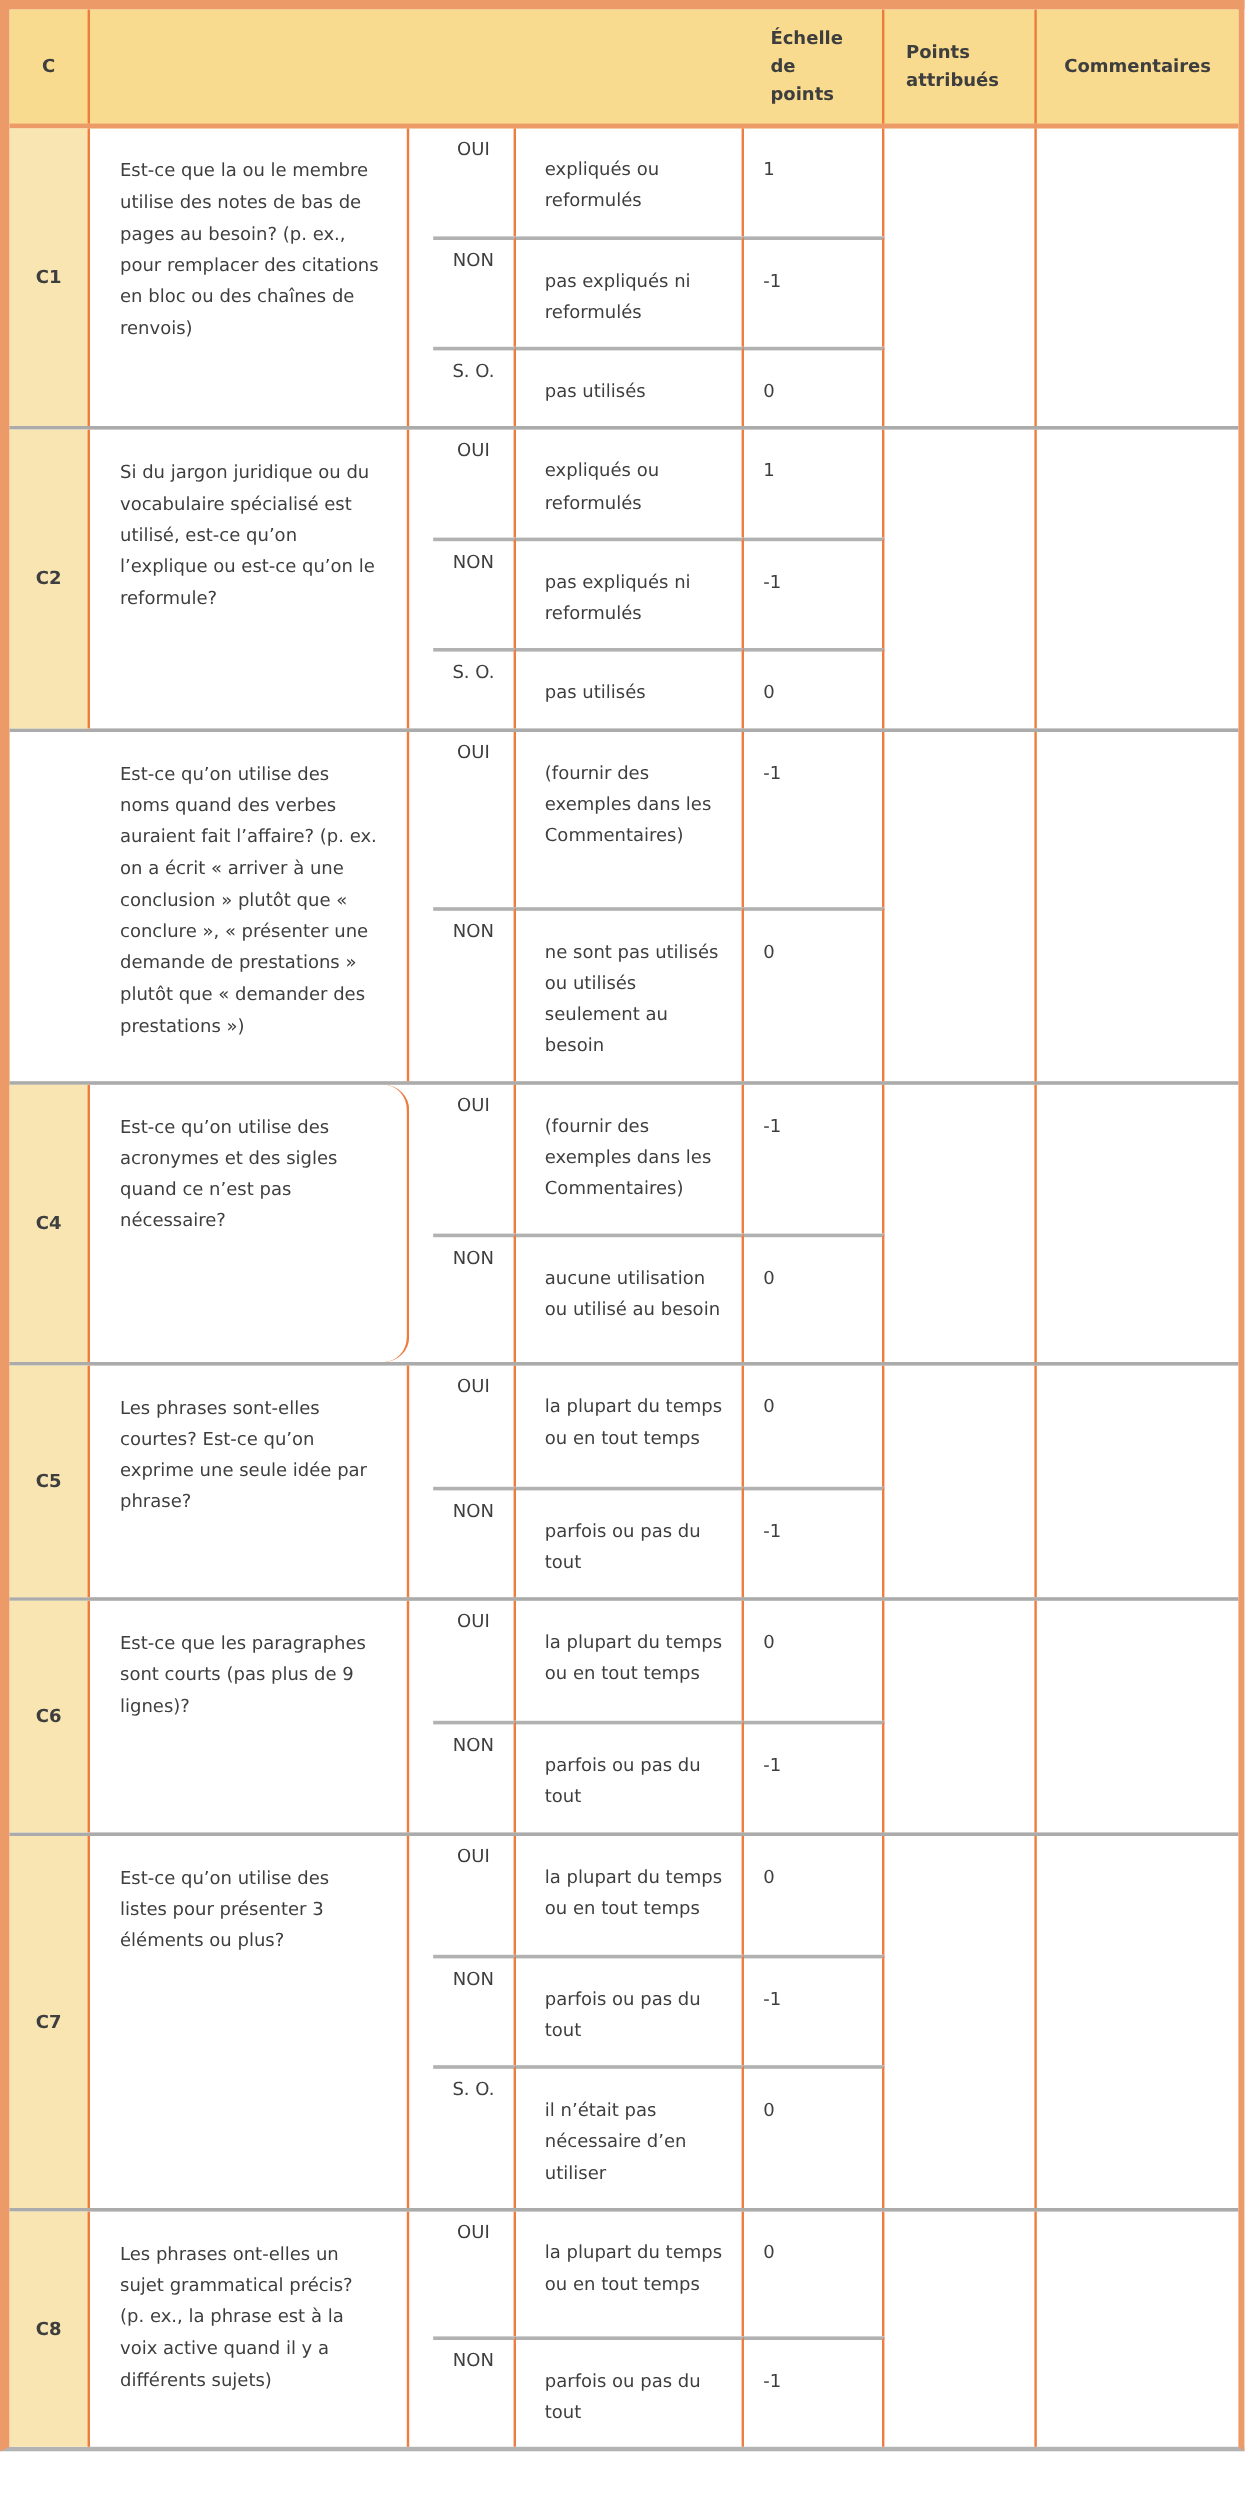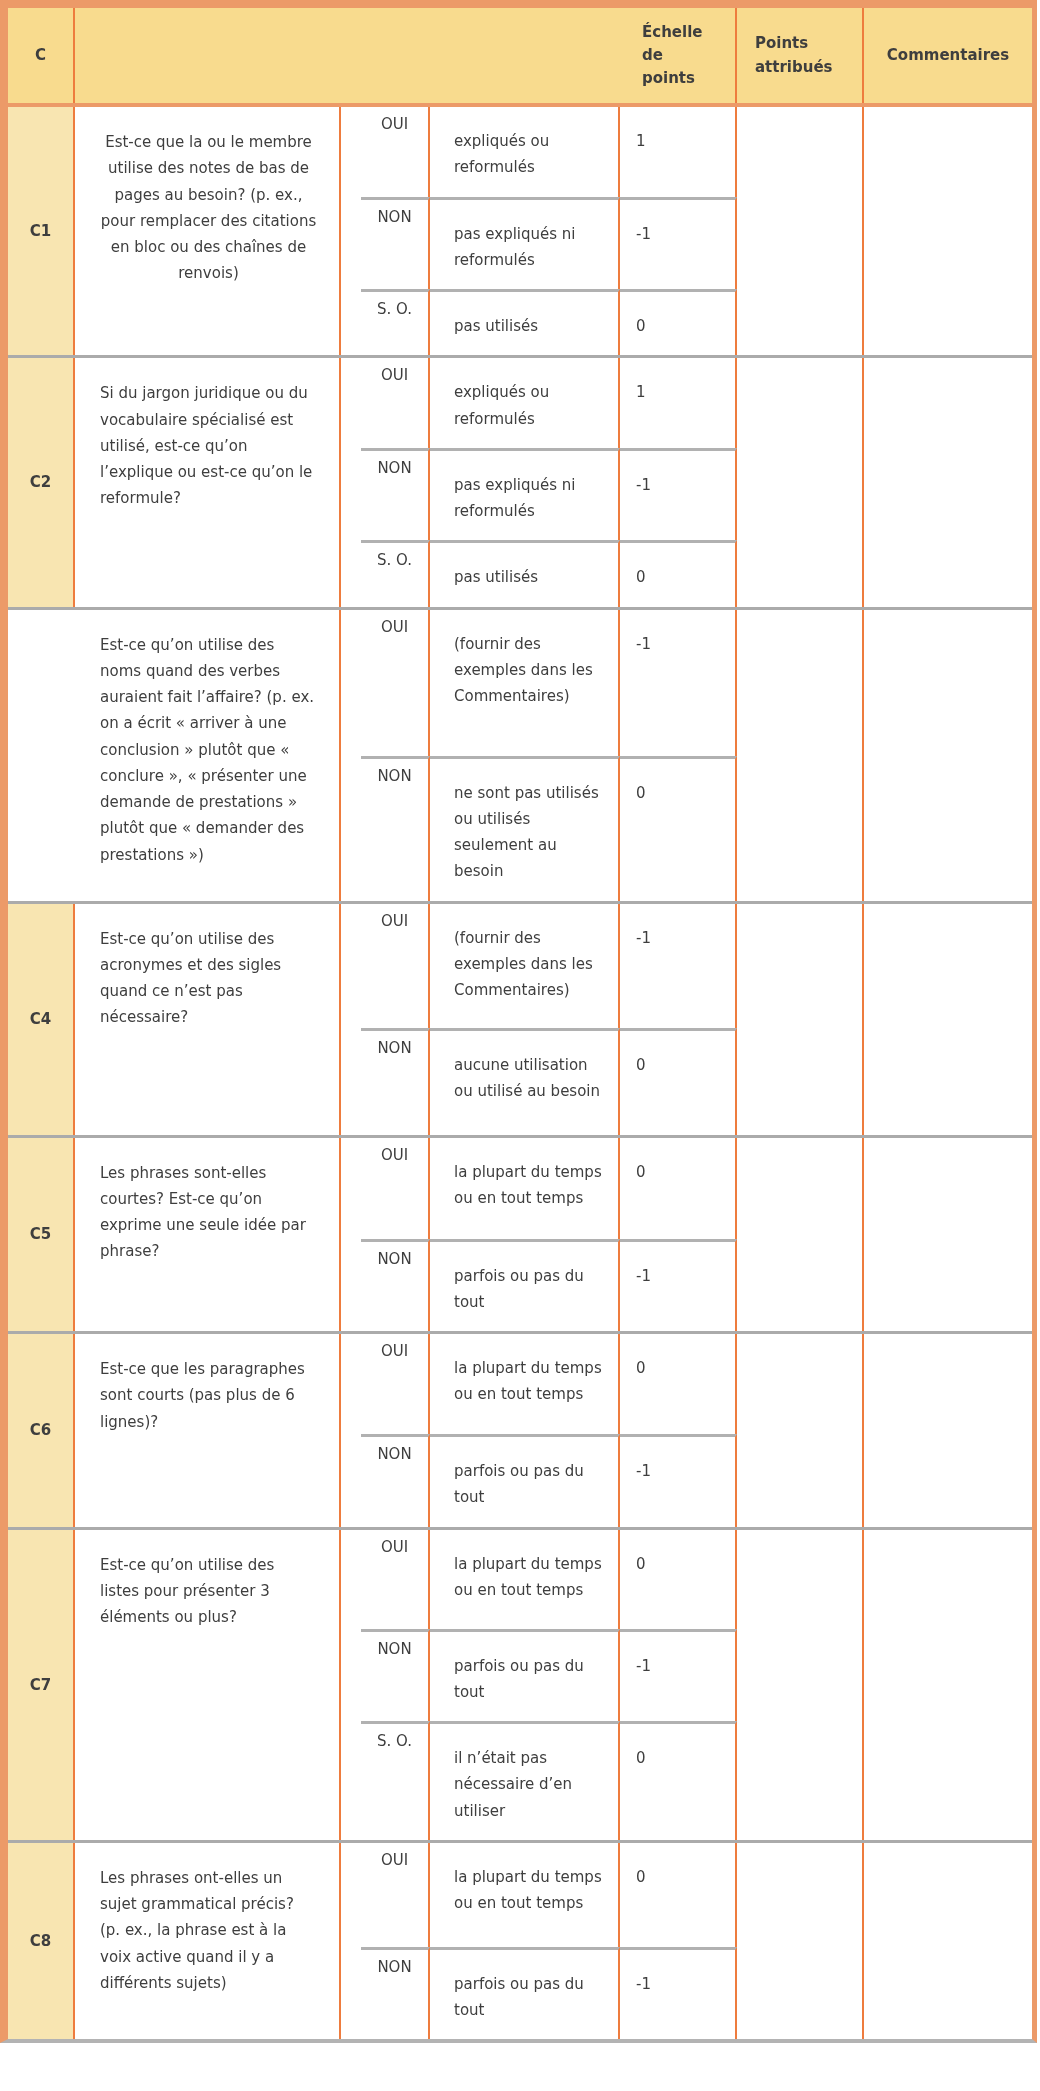--- a/index.html
+++ b/index.html
@@ -74,21 +74,21 @@
 <div class="table">
   <div class="row header-row">
     <div class="cell vline h-c">C</div>
     <div class="cell vline h-scale">Échelle de points</div>
     <div class="cell vline h-points">Points attribués</div>
     <div class="cell h-comments">Commentaires</div>
   </div>
   <div id="tbody">
       <div class="row body-row" style="grid-template-rows: minmax(82px, auto) minmax(81px, auto) minmax(53px, auto);">
         <div class="cell id-cell vline" style="grid-row: 1 / 4;">C1</div>
-        <div class="cell q-cell vline" style="grid-row: 1 / 4; text-align: center;">Est-ce que la ou le membre utilise des notes de bas de pages au besoin? (p. ex., pour remplacer des citations en bloc ou des chaînes de renvois)</div>
+        <div class="cell q-cell vline" style="grid-row: 1 / 4;">Est-ce que la ou le membre utilise des notes de bas de pages au besoin? (p. ex., pour remplacer des citations en bloc ou des chaînes de renvois)</div>
         <div class="cell opt-cell vline" style="grid-row: 1;">OUI</div>
         <div class="cell desc-cell vline" style="grid-row: 1;">expliqués ou reformulés</div>
         <div class="cell scale-cell vline" style="grid-row: 1;">1</div>
         <div class="cell opt-cell vline sub-top" style="grid-row: 2;">NON</div>
         <div class="cell desc-cell vline sub-top" style="grid-row: 2;">pas expliqués ni reformulés</div>
         <div class="cell scale-cell vline sub-top" style="grid-row: 2;">-1</div>
         <div class="cell opt-cell vline sub-top" style="grid-row: 3;">S. O.</div>
         <div class="cell desc-cell vline sub-top" style="grid-row: 3;">pas utilisés</div>
         <div class="cell scale-cell vline sub-top" style="grid-row: 3;">0</div>
         <div class="cell points-cell vline" style="grid-row: 1 / 4;"></div>
@@ -115,21 +115,21 @@
         <div class="cell desc-cell vline" style="grid-row: 1;">(fournir des exemples dans les Commentaires)</div>
         <div class="cell scale-cell vline" style="grid-row: 1;">-1</div>
         <div class="cell opt-cell vline sub-top" style="grid-row: 2;">NON</div>
         <div class="cell desc-cell vline sub-top" style="grid-row: 2;">ne sont pas utilisés ou utilisés seulement au besoin</div>
         <div class="cell scale-cell vline sub-top" style="grid-row: 2;">0</div>
         <div class="cell points-cell vline" style="grid-row: 1 / 3;"></div>
         <div class="cell comments-cell" style="grid-row: 1 / 3;"></div>
       </div>
       <div class="row body-row" style="grid-template-rows: minmax(124px, auto) minmax(107px, auto);">
         <div class="cell id-cell vline" style="grid-row: 1 / 3;">C4</div>
-        <div class="cell q-cell vline" style="grid-row: 1 / 3;">Est-ce qu’on utilise des acronymes et des sigles quand ce n’est pas nécessaire?</div>
+        <div class="cell q-cell vline" style="grid-row: 1 / 3; border-radius: 21px;">Est-ce qu’on utilise des acronymes et des sigles quand ce n’est pas nécessaire?</div>
         <div class="cell opt-cell vline" style="grid-row: 1;">OUI</div>
         <div class="cell desc-cell vline" style="grid-row: 1;">(fournir des exemples dans les Commentaires)</div>
         <div class="cell scale-cell vline" style="grid-row: 1;">-1</div>
         <div class="cell opt-cell vline sub-top" style="grid-row: 2;">NON</div>
         <div class="cell desc-cell vline sub-top" style="grid-row: 2;">aucune utilisation ou utilisé au besoin</div>
         <div class="cell scale-cell vline sub-top" style="grid-row: 2;">0</div>
         <div class="cell points-cell vline" style="grid-row: 1 / 3;"></div>
         <div class="cell comments-cell" style="grid-row: 1 / 3;"></div>
       </div>
       <div class="row body-row" style="grid-template-rows: minmax(101px, auto) minmax(83px, auto);">
@@ -139,21 +139,21 @@
         <div class="cell desc-cell vline" style="grid-row: 1;">la plupart du temps ou en tout temps</div>
         <div class="cell scale-cell vline" style="grid-row: 1;">0</div>
         <div class="cell opt-cell vline sub-top" style="grid-row: 2;">NON</div>
         <div class="cell desc-cell vline sub-top" style="grid-row: 2;">parfois ou pas du tout</div>
         <div class="cell scale-cell vline sub-top" style="grid-row: 2;">-1</div>
         <div class="cell points-cell vline" style="grid-row: 1 / 3;"></div>
         <div class="cell comments-cell" style="grid-row: 1 / 3;"></div>
       </div>
       <div class="row body-row" style="grid-template-rows: minmax(100px, auto) minmax(84px, auto);">
         <div class="cell id-cell vline" style="grid-row: 1 / 3;">C6</div>
-        <div class="cell q-cell vline" style="grid-row: 1 / 3;">Est-ce que les paragraphes sont courts (pas plus de 6 lignes)?</div>
+        <div class="cell q-cell vline" style="grid-row: 1 / 3;">Est-ce que les paragraphes sont courts (pas plus de 9 lignes)?</div>
         <div class="cell opt-cell vline" style="grid-row: 1;">OUI</div>
         <div class="cell desc-cell vline" style="grid-row: 1;">la plupart du temps ou en tout temps</div>
         <div class="cell scale-cell vline" style="grid-row: 1;">0</div>
         <div class="cell opt-cell vline sub-top" style="grid-row: 2;">NON</div>
         <div class="cell desc-cell vline sub-top" style="grid-row: 2;">parfois ou pas du tout</div>
         <div class="cell scale-cell vline sub-top" style="grid-row: 2;">-1</div>
         <div class="cell points-cell vline" style="grid-row: 1 / 3;"></div>
         <div class="cell comments-cell" style="grid-row: 1 / 3;"></div>
       </div>
       <div class="row body-row" style="grid-template-rows: minmax(99px, auto) minmax(82px, auto) minmax(103px, auto);">

